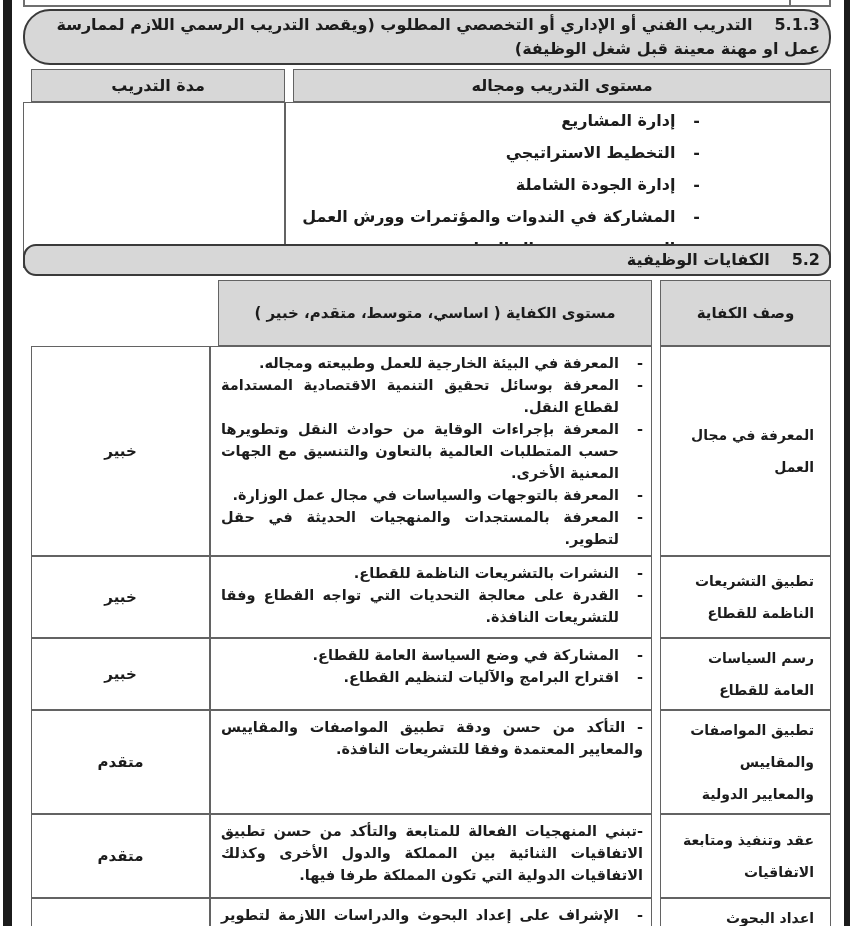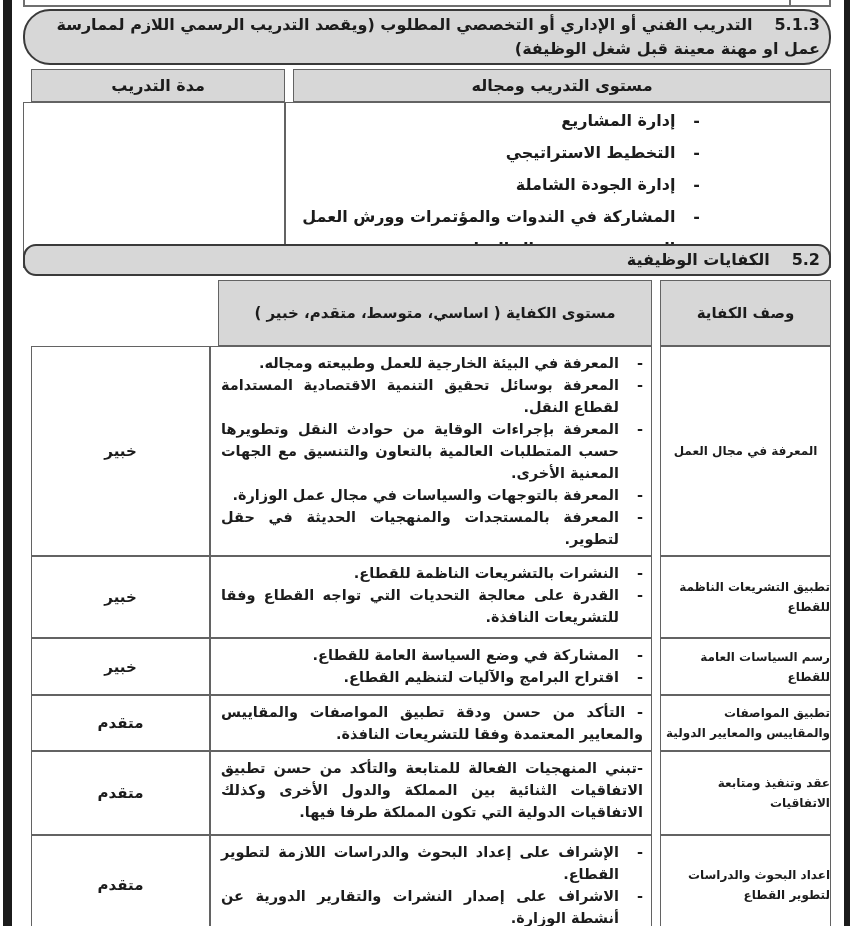--- a/index.html
+++ b/index.html
@@ -49,21 +49,21 @@
   .list-cell { padding: 2px 10px; }
   .t1 .li { display: flex; gap: 18px; padding-right: 120px; font-size: 16px; line-height: 32px; }
   .t1 .li .dash { flex: none; }
 
   
   .t2 { position: absolute; left: 23px; top: 244px; width: 808px; }
   .t2 .band { min-height: 30px; border-radius: 13px; }
   .t2box { margin-top: 4px; }
   .t2g { grid-template-columns: 179px 1fr 187px; }
   .t2g.head .cell { min-height: 66px; font-size: 15px; line-height: 22px; padding: 3px 6px; }
-  .comp { font-size: 12px; line-height: 20px; padding: 3px 0; }
+  .comp { font-size: 14px; line-height: 32px; padding: 3px 16px; }
   .lvl  { font-size: 15px; }
   .desc { padding: 5px 8px 5px 10px; font-size: 14.5px; line-height: 22px; text-align: justify; }
   .desc .di { display: flex; }
   .desc .dash { flex: none; width: 14px; margin-left: 10px; }
   .desc .di .txt { flex: 1; text-align: justify; }
   .r1 .cell { min-height: 164px; }
   .r2 .cell { min-height: 82px; }
   .r3 .cell { min-height: 57px; }
   .r4 .cell { min-height: 51px; }
   .r5 .cell { min-height: 84px; }

